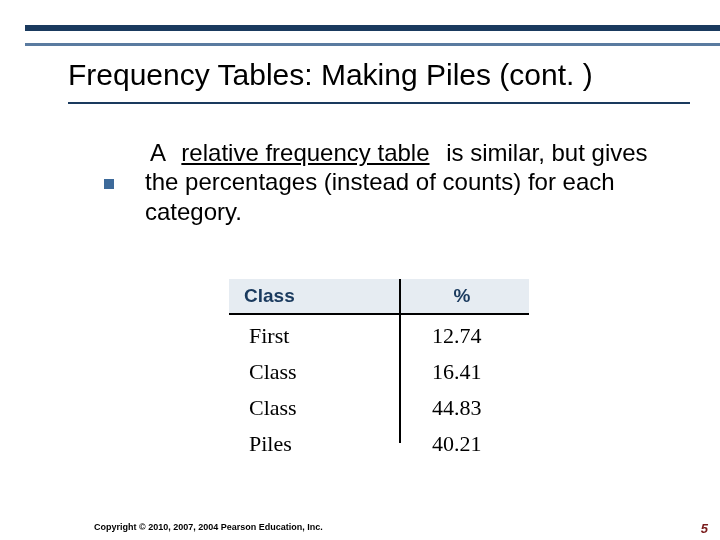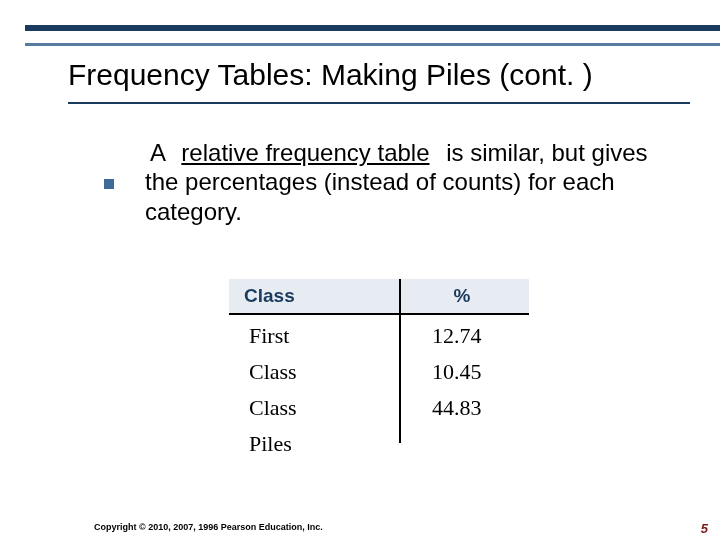--- a/index.html
+++ b/index.html
@@ -171,28 +171,29 @@
       <div class="fig-col fig-col-class">Class</div>
       <div class="fig-col fig-col-pct">%</div>
     </div>
     <div class="fig-rows">
       <div class="fig-row">
         <div class="fig-col fig-col-class">First</div>
         <div class="fig-col fig-col-pct">12.74</div>
       </div>
       <div class="fig-row">
         <div class="fig-col fig-col-class">Class</div>
-        <div class="fig-col fig-col-pct">10.45</div>
+        <div class="fig-col fig-col-pct">16.41</div>
       </div>
       <div class="fig-row">
         <div class="fig-col fig-col-class">Class</div>
         <div class="fig-col fig-col-pct">44.83</div>
       </div>
       <div class="fig-row">
         <div class="fig-col fig-col-class">Piles</div>
+        <div class="fig-col fig-col-pct">40.21</div>
       </div>
     </div>
   </div>
 
-  <div class="copyright">Copyright © 2010, 2007, 1996 Pearson Education, Inc.</div>
+  <div class="copyright">Copyright © 2010, 2007, 2004 Pearson Education, Inc.</div>
   <div class="pagenum">5</div>
 
 </div>
 
 </body></html>

